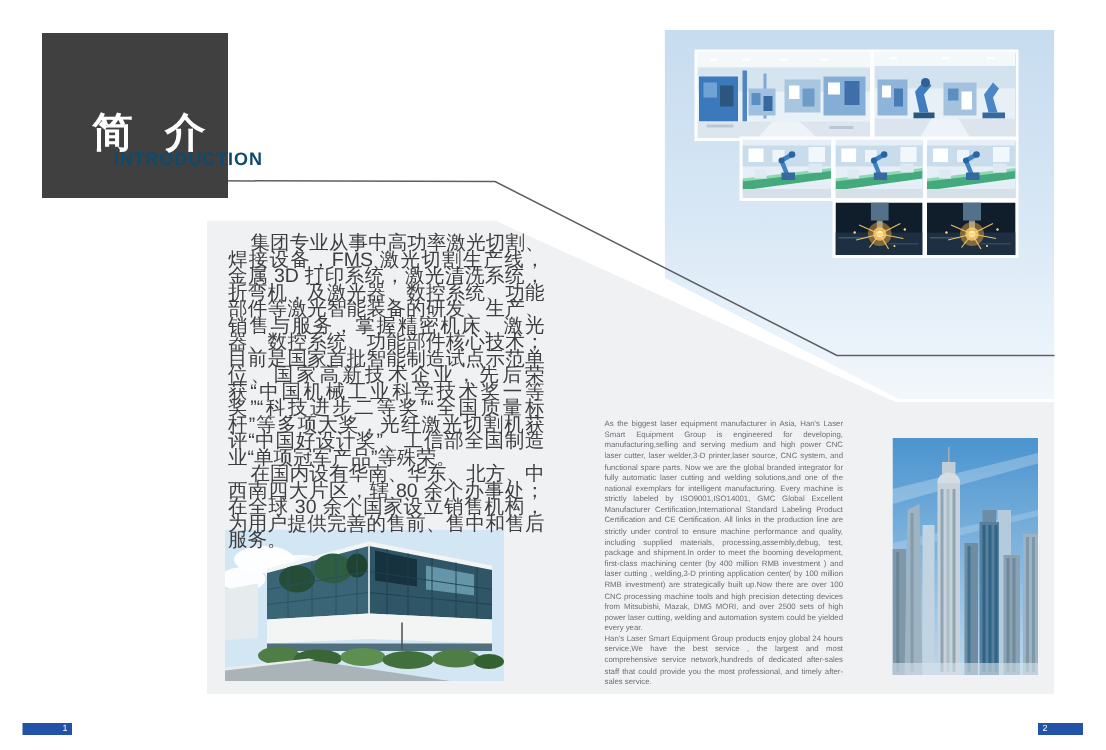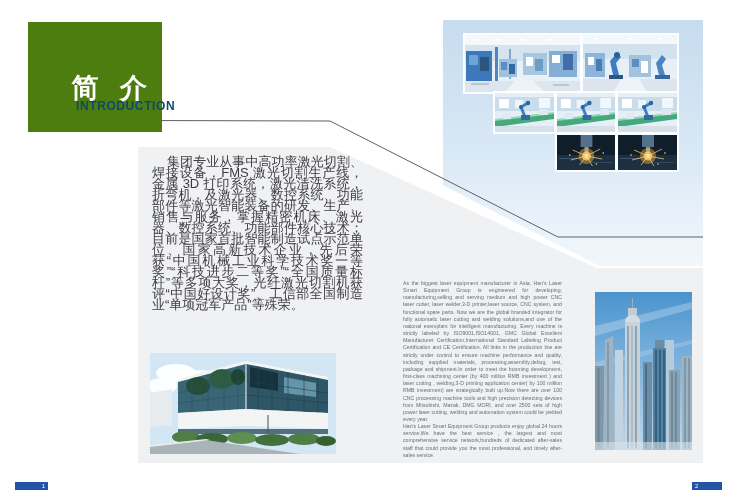--- a/index.html
+++ b/index.html
@@ -14,21 +14,21 @@
     clip-path:polygon(0px 0px,192px 0px,459px 121px,565px 121px,565px 316px,0px 316px);
   }
   
   .blue-panel{
     position:absolute;left:443px;top:20px;width:260px;height:246px;
     background:linear-gradient(to bottom,#c7dcef 0%,#d7e7f5 50%,#e9f2fa 82%,#f2f7fb 100%);
     clip-path:polygon(0px 0px,260px 0px,260px 246px,156px 246px,0px 165px);
   }
   .decor-line{position:absolute;left:0;top:0;pointer-events:none;}
   
-  .title-square{position:absolute;left:28px;top:22px;width:134px;height:110px;background:#4d7c0f;}
+  .title-square{position:absolute;left:28px;top:22px;width:124px;height:110px;background:#404040;}
   .title-zh{
     position:absolute;right:8px;bottom:30px;color:#ffffff;font-weight:bold;
     font-size:27px;letter-spacing:7px;line-height:27px;white-space:nowrap;
   }
   .title-en{
     position:absolute;left:76px;top:99px;font-size:12px;font-weight:bold;color:#0c4a6e;
     letter-spacing:0.6px;white-space:nowrap;z-index:5;
   }
   
   .photo{position:absolute;box-shadow:0 0 0 2px rgba(255,255,255,0.92);}
@@ -222,20 +222,21 @@
           <line x1="30" y1="21" x2="23" y2="30"></line>
       </g>
       <circle cx="47" cy="18" r="0.8" fill="#ffda8a"></circle>
         <circle cx="13" cy="20" r="0.8" fill="#ffda8a"></circle>
         <circle cx="40" cy="29" r="0.7" fill="#ffda8a"></circle>
     </svg>
   </div>
 
   <div class="zh-article">
     <p>集团专业从事中高功率激光切割、焊接设备，FMS 激光切割生产线，金属 3D 打印系统，激光清洗系统，折弯机，及激光器、数控系统、功能部件等激光智能装备的研发、生产、销售与服务，掌握精密机床、激光器、数控系统、功能部件核心技术；目前是国家首批智能制造试点示范单位、国家高新技术企业，先后荣获“中国机械工业科学技术奖一等奖”“科技进步二等奖”“全国质量标杆”等多项大奖，光纤激光切割机获评“中国好设计奖”、工信部全国制造业“单项冠军产品”等殊荣。</p>
+    <p>在国内设有华南、华东、北方、中西南四大片区，辖 80 余个办事处；在全球 30 余个国家设立销售机构，为用户提供完善的售前、售中和售后服务。</p>
   </div>
 
   <div class="photo" style="left:150px;top:353px;width:186px;height:101px;box-shadow:none;">
     <svg viewBox="0 0 186 101" preserveAspectRatio="none">
       <rect width="186" height="101" fill="#d3e6f3"></rect>
       <ellipse cx="26" cy="20" rx="20" ry="9" fill="#ffffff" opacity="0.95"></ellipse>
       <ellipse cx="50" cy="27" rx="24" ry="10" fill="#ffffff" opacity="0.85"></ellipse>
       <ellipse cx="12" cy="33" rx="15" ry="8" fill="#ffffff" opacity="0.9"></ellipse>
       <polygon points="0,40 22,36 22,72 0,74" fill="#e6ebee"></polygon>
 

